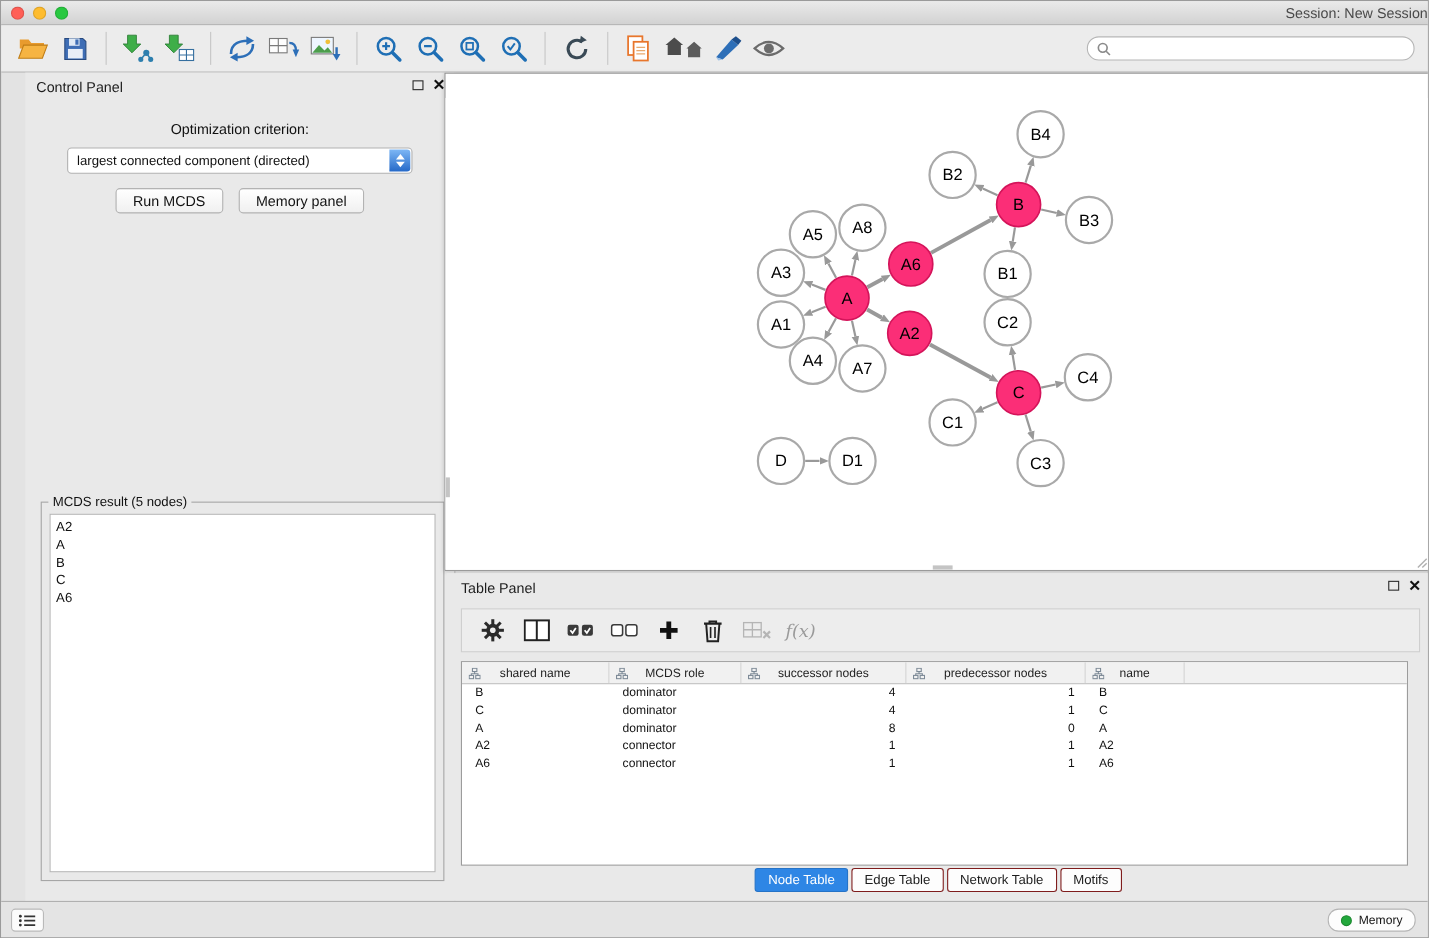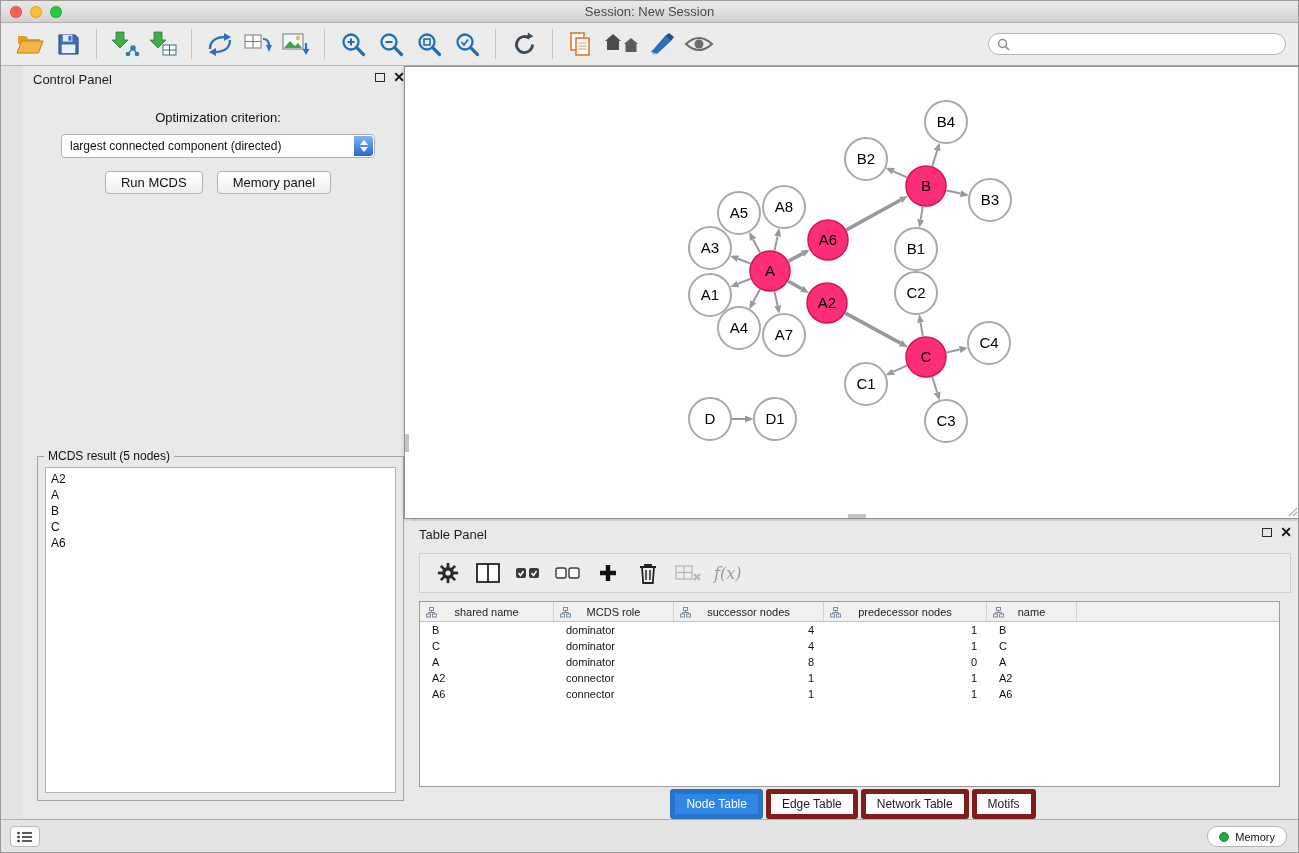--- a/index.html
+++ b/index.html
@@ -2,21 +2,21 @@
 <html><head>
 <meta charset="utf-8">
 <style>
   * { margin:0; padding:0; box-sizing:border-box; }
   body { width:1299px; height:853px; font-family:"Liberation Sans",sans-serif; background:#d8d8d8; }
   .app { position:relative; width:1299px; height:853px; background:#e3e3e3; overflow:hidden; border:1px solid #9a9a9a; }
 
   
   .titlebar { position:absolute; top:0; left:0; right:0; height:22px;
     background:linear-gradient(#eaeaea,#d2d2d2); border-bottom:1px solid #adadad; }
-  .titlebar .title { text-align:center; font-size:13px; line-height:21px; color:#4a4a4a; }
+  .titlebar .title { text-align:right; font-size:13px; line-height:21px; color:#4a4a4a; }
   .traffic { position:absolute; top:5px; left:9px; display:flex; gap:8px; }
   .traffic.small { top:5px; left:9px; gap:7px; }
   .light { width:12px; height:12px; border-radius:50%; border:1px solid rgba(0,0,0,.12); }
   .light.red { background:#ff5f57; } .light.yellow { background:#febc2e; } .light.green { background:#28c840; }
 
   
   .main-toolbar { position:absolute; top:22px; left:0; right:0; height:43px; background:#ececec;
     border-bottom:1px solid #b5b5b5; display:flex; align-items:center; padding:0 10px; }
   .tbtn { height:36px; min-width:32px; display:flex; align-items:center; justify-content:center; margin:0 3px; cursor:default; }
   .tsep { width:1px; height:30px; background:#c6c6c6; margin:0 9px; }
@@ -77,21 +77,21 @@
   .thead { display:flex; height:20px; background:#f1f1f1; border-bottom:1px solid #c4c4c4; }
   .th { position:relative; display:flex; align-items:center; justify-content:center; font-size:11px; color:#222;
     border-right:1px solid #d4d4d4; height:100%; }
   .th svg { position:absolute; left:6px; top:5px; }
   .tbody { }
   .tr { display:flex; height:16px; align-items:center; }
   .td { font-size:11px; color:#111; height:16px; line-height:16px; white-space:nowrap; overflow:hidden; }
   .td.left { text-align:left; padding-left:12px; }
   .td.right { text-align:right; padding-right:10px; }
   .bt-tabs { position:absolute; left:0; right:0; top:268px; display:flex; justify-content:center; gap:3px; }
-  .bt-tab { font-size:12px; padding:3px 11px; background:#fdfdfd; border:5px solid #7f1d1d; border-radius:3px; color:#1c1c1c; }
+  .bt-tab { font-size:12px; padding:3px 11px; background:#fdfdfd; border:1px solid #7f1d1d; border-radius:3px; color:#1c1c1c; }
   .bt-tab.selected { background:#2e86e5; border-color:#2673c7; color:#fff; }
 
   
   .status-bar { position:absolute; left:0; right:0; bottom:0; height:33px; background:#e4e4e4; border-top:1px solid #b0b0b0; }
   .status-left-btn { position:absolute; left:9px; top:6px; width:30px; height:21px; background:#fbfbfb;
     border:1px solid #b9b9b9; border-radius:4px; display:flex; align-items:center; justify-content:center; }
   .memory-pill { position:absolute; right:11px; top:6px; height:21px; padding:0 11px; background:#fdfdfd;
     border:1px solid #b5b5b5; border-radius:10px; display:flex; align-items:center; gap:6px; font-size:11px; color:#111; }
   .memory-dot { width:10px; height:10px; border-radius:50%; background:#23a83c; border:1px solid #1d8a31; }
 </style>

